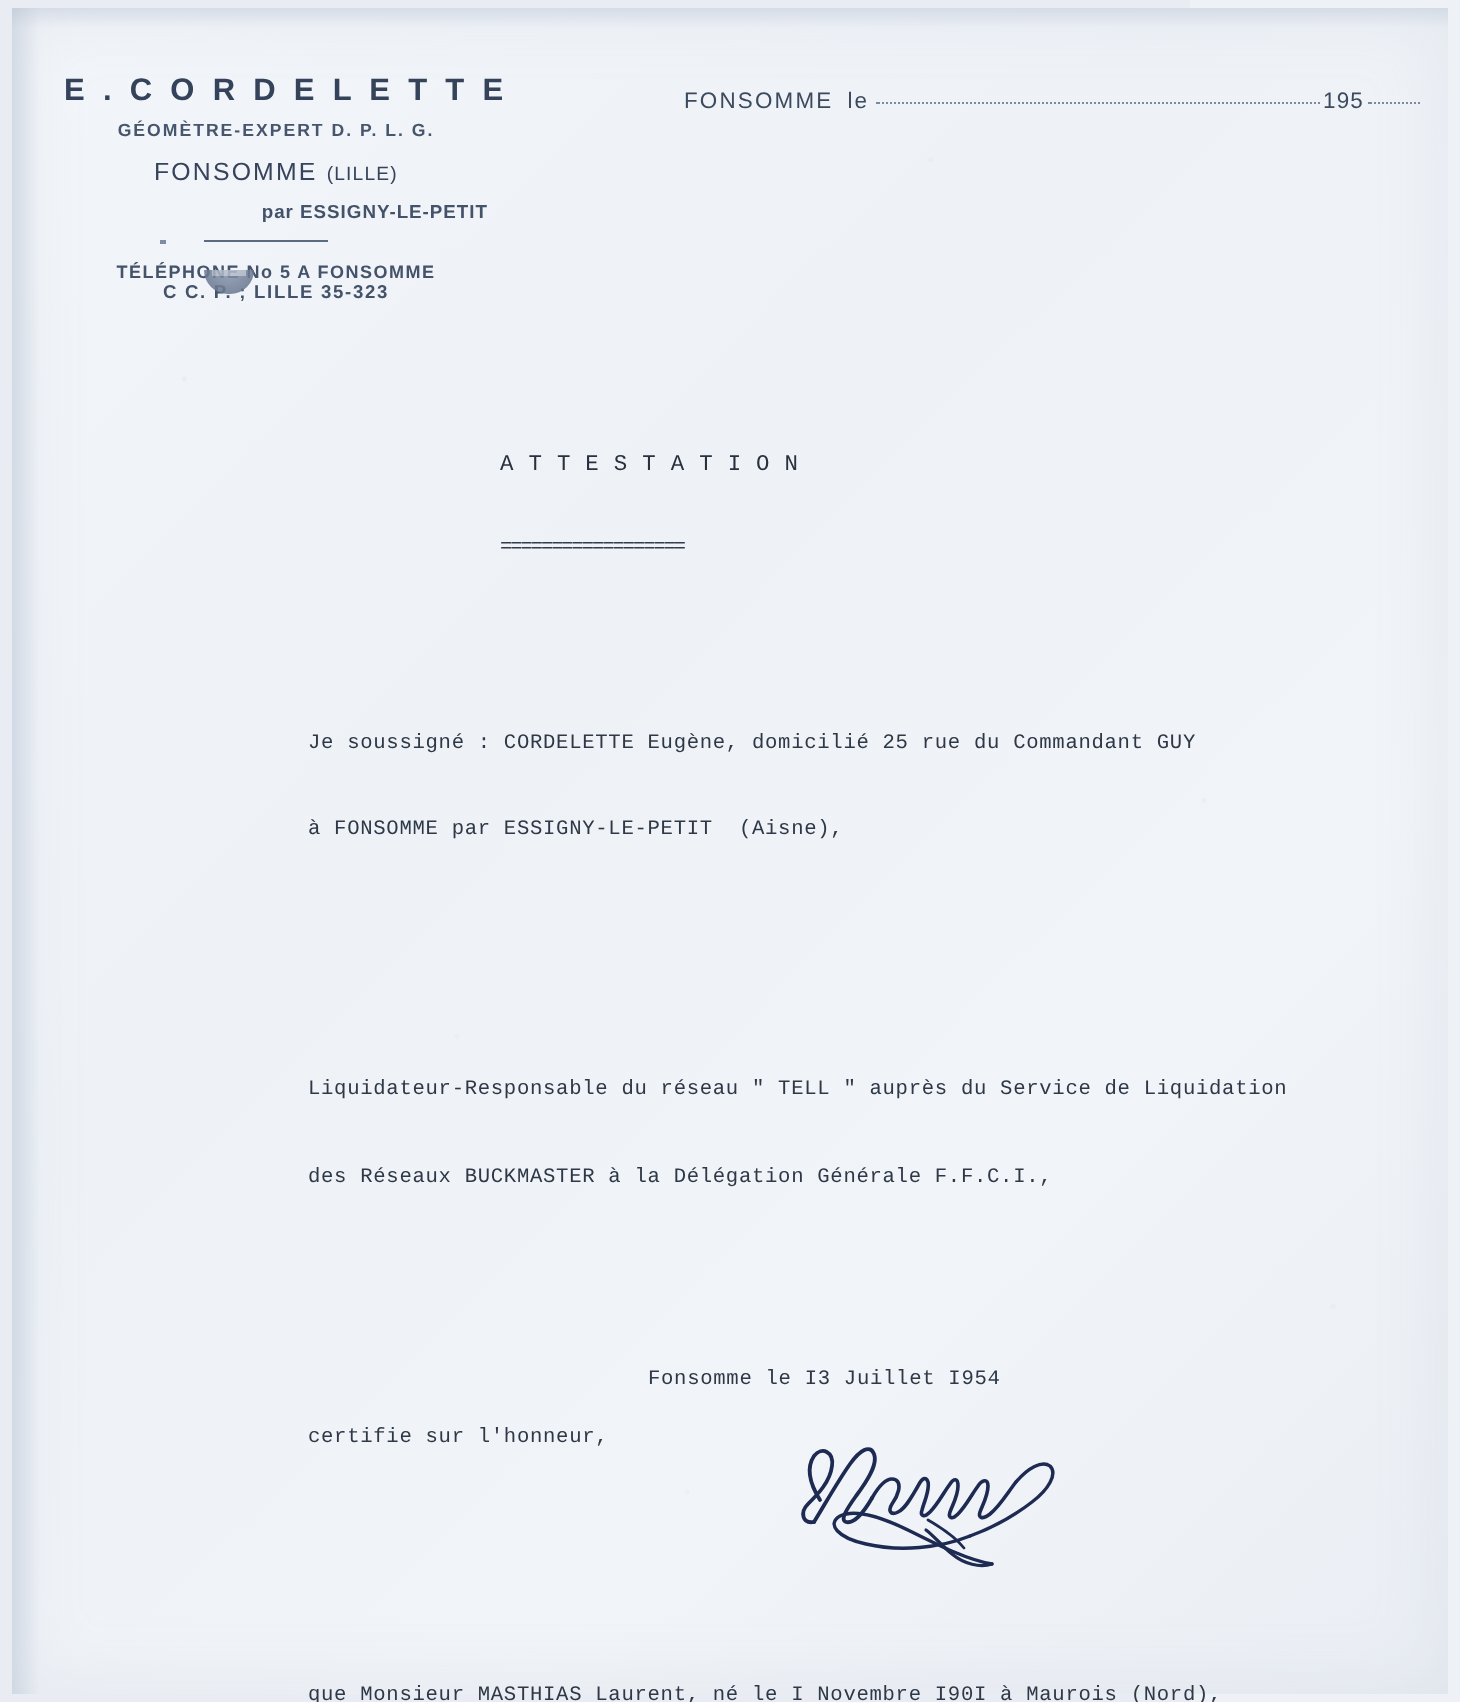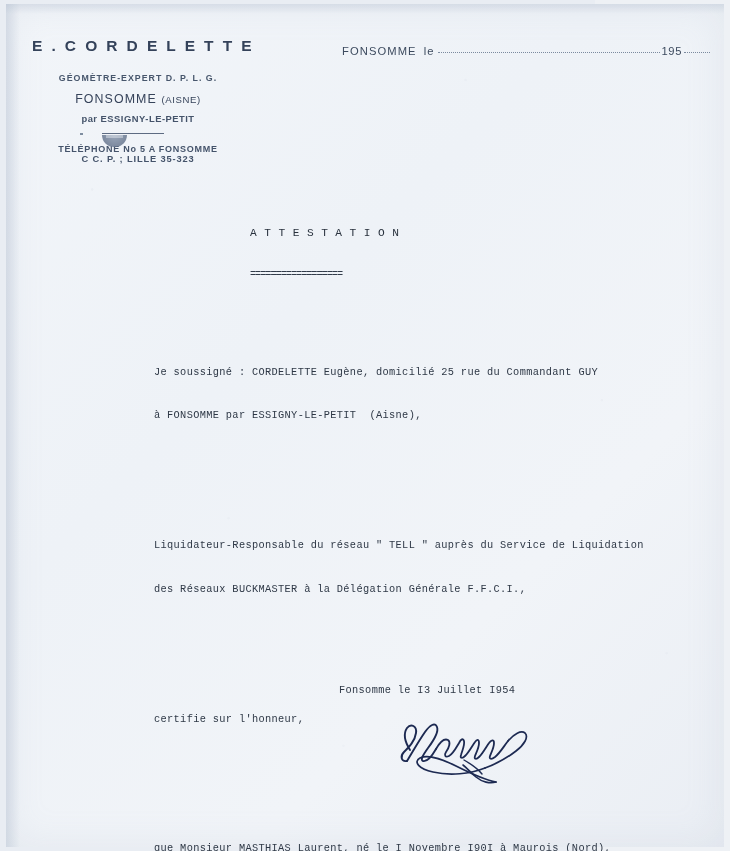--- a/index.html
+++ b/index.html
@@ -79,37 +79,38 @@
     font-size: 15.5px;
     letter-spacing: 2.4px;
     font-weight: 600;
     white-space: nowrap;
     color: #34425a;
   }
   .lh-sub {
     font-size: 8.8px;
     letter-spacing: 1.0px;
     font-weight: 700;
-    margin-top: 18px;
+    margin-top: 5px;
     color: #47566c;
     text-align: center;
   }
   .lh-city {
     font-size: 12.4px;
     letter-spacing: 1.1px;
     margin-top: 9px;
     color: #36435a;
   }
   .lh-city .paren { font-size: 9.6px; letter-spacing: .6px; }
   .lh-par {
     font-size: 9.4px;
     letter-spacing: .5px;
     font-weight: 700;
     margin-top: 7px;
     color: #44536a;
+    text-align: right;
   }
   .lh-rule-wrap {
     margin-top: 5px;
     height: 9px;
     position: relative;
   }
   .lh-dot {
     position: absolute;
     left: 48px; top: 4px;
     width: 3px; height: 1.5px;
@@ -217,21 +218,21 @@
     margin-top: 13px;
   }
   #typed p {
     margin: 0;
     white-space: pre;
   }
 
   
   #closing {
     position: absolute;
-    left: 333px;
+    left: 318px;
     top: 680px;
     font-family: "Liberation Mono", "DejaVu Sans Mono", monospace;
     font-size: 10.3px;
     letter-spacing: .35px;
     color: #2e3846;
     white-space: pre;
   }
 
   
   #signature {
@@ -254,21 +255,21 @@
 
 <div id="scan">
   <div id="paper">
     <div class="grain"></div>
 
     <div id="letterhead">
       <div class="lh-name">E . C O R D E L E T T E</div>
       <div class="lh-sub">GÉOMÈTRE-EXPERT D. P. L. G.</div>
       <div class="lh-city">
         <span>FONSOMME</span>
-        <span class="paren">(AISNE)</span>
+        <span class="paren">(LILLE)</span>
       </div>
       <div class="lh-par">par ESSIGNY-LE-PETIT</div>
       <div class="lh-rule-wrap">
         <span class="lh-dot"></span>
         <span class="lh-rule"></span>
       </div>
       <div class="lh-tel">TÉLÉPHONE No 5 A FONSOMME</div>
       <div class="lh-ccp">C  C. P. ; LILLE 35-323</div>
     </div>
     <div id="emblem"></div>

